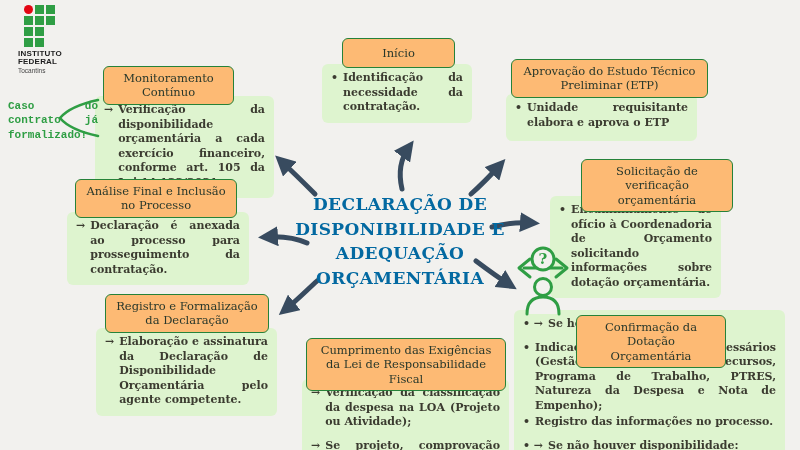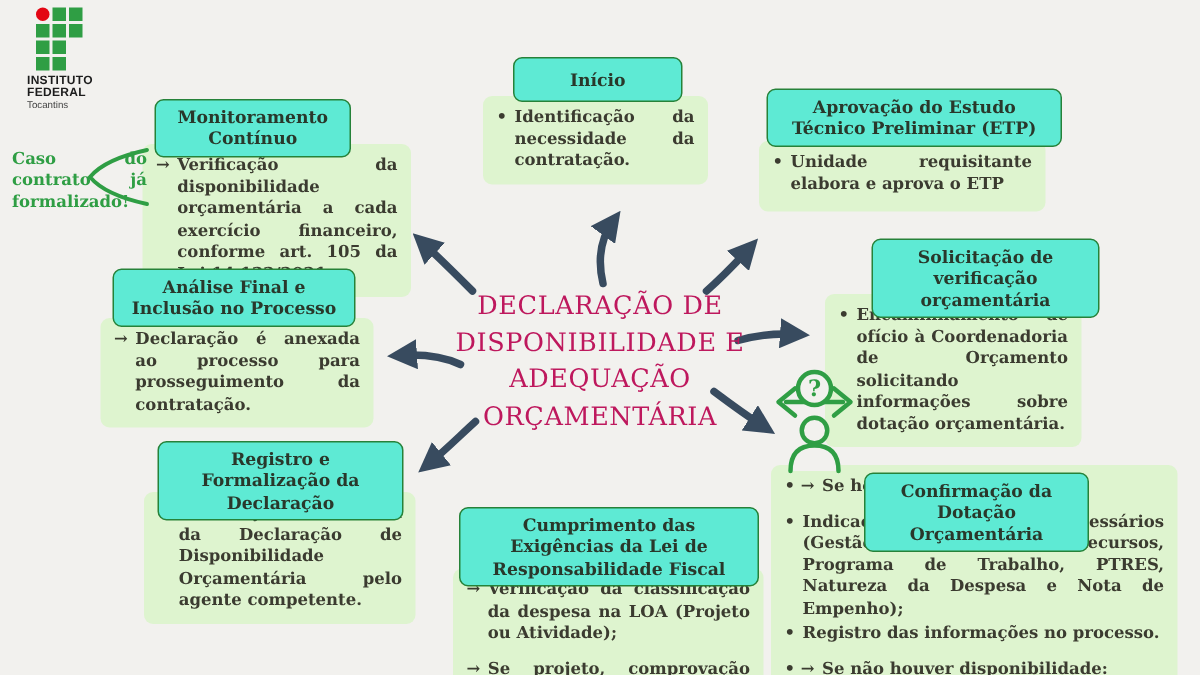--- a/index.html
+++ b/index.html
@@ -13,46 +13,46 @@
   .logo-grid{display:grid;grid-template-columns:repeat(3,9px);grid-auto-rows:9px;gap:2px;margin-left:6px;}
   .cell{background:#2f9e44;}
   .cell.red{background:#e30613;border-radius:50%;}
   .cell.empty{background:transparent;}
   .logo-text{font-family:"Liberation Sans",sans-serif;color:#1c1c1c;margin-top:3px;line-height:1.05;}
   .logo-text .l1,.logo-text .l2{font-weight:bold;font-size:8px;letter-spacing:.2px;}
   .logo-text .l3{font-size:6.5px;color:#444;margin-top:1px;}
   
   .center-title{
     position:absolute;left:288px;top:192px;width:224px;z-index:2;
-    text-align:center;color:#be185d;font-weight:normal;font-size:17px;
+    text-align:center;color:#0369a1;font-weight:bold;font-size:17px;
     line-height:1.45;letter-spacing:.4px;
   }
   .center-title span{display:block;}
   
   .node-header{
     position:absolute;z-index:3;box-sizing:border-box;
-    background:#5eead4;border:1px solid #268239;border-radius:6px;
-    color:#29382b;font-weight:bold;font-size:11.5px;line-height:1.25;
+    background:#fdba74;border:1px solid #268239;border-radius:6px;
+    color:#29382b;font-weight:normal;font-size:11.5px;line-height:1.25;
     display:flex;align-items:center;justify-content:center;text-align:center;
     padding:4px 8px;
   }
   .node-body{
     position:absolute;z-index:2;box-sizing:border-box;
     background:#def4cf;border-radius:6px;
     color:#3b3b30;font-weight:bold;font-size:11px;line-height:1.32;
     padding:7px 9px 6px 9px;
   }
   .item{display:flex;gap:5px;margin:0 0 2px 0;}
   .item .marker{flex:0 0 auto;}
   .item .txt{flex:1 1 auto;text-align:justify;}
   .mb8{margin-bottom:9px;}
   
   .side-note{
     position:absolute;left:8px;top:99px;width:90px;z-index:3;
-    color:#2f9e44;font-weight:bold;font-size:11px;line-height:1.3;text-align:justify;
+    color:#2f9e44;font-weight:bold;font-size:11px;line-height:1.3;text-align:justify;font-family:Liberation Mono, monospace;
   }
   
   .arrow-layer{position:absolute;left:0;top:0;z-index:1;}
   .icon-abs{position:absolute;z-index:3;}
 </style>
 </head>
 <body>
 
 <svg class="arrow-layer" width="800" height="450" viewBox="0 0 800 450">
   <defs>

